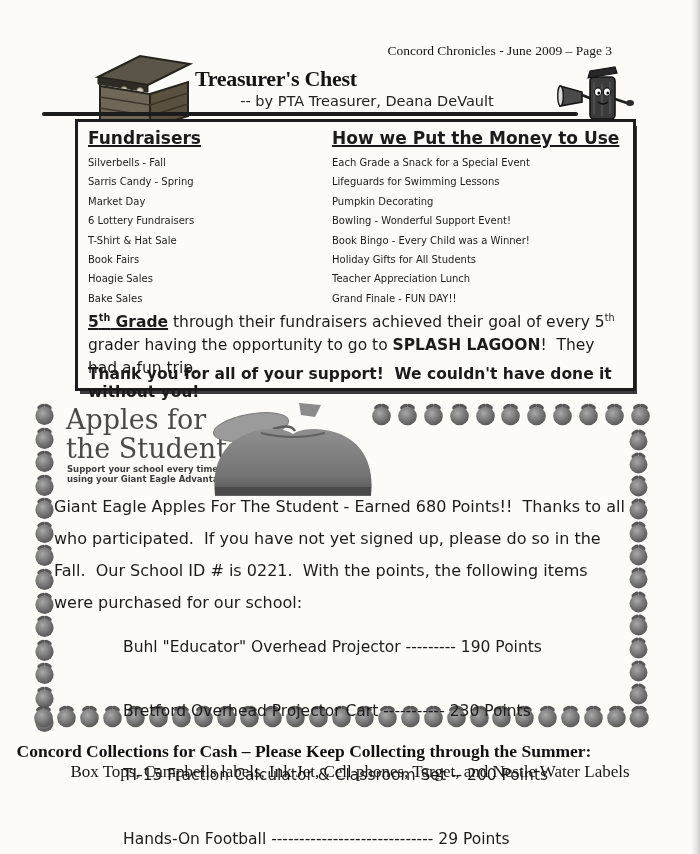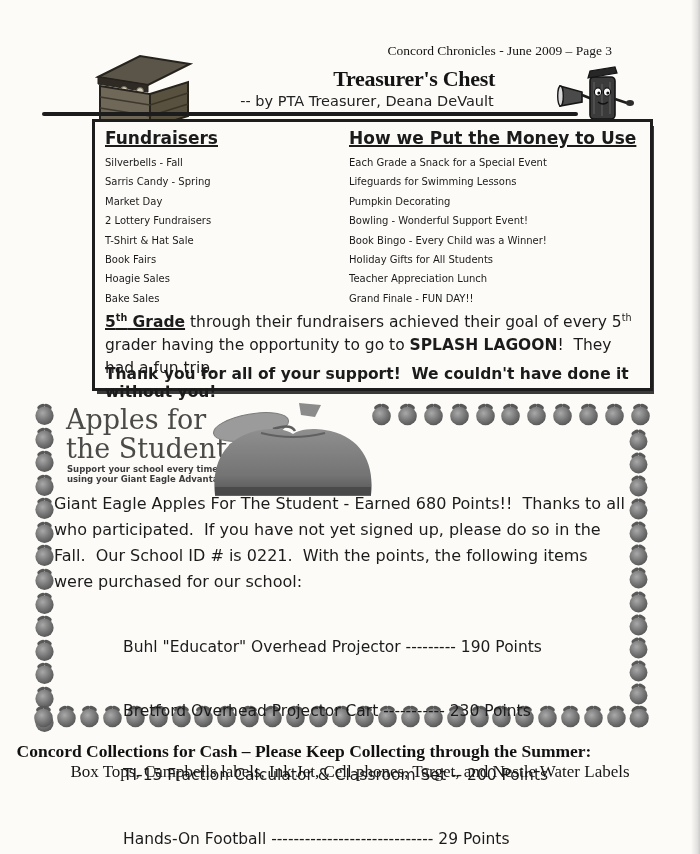--- a/index.html
+++ b/index.html
@@ -7,28 +7,28 @@
   .page{position:relative;width:700px;height:854px;background:#fcfbf8;overflow:hidden;
         font-family:"DejaVu Sans",sans-serif;color:#1b1b1b;}
   .abs{position:absolute;}
 
   
   .scan-edge{right:0;top:0;width:9px;height:100%;
     background:linear-gradient(to right,rgba(130,130,130,0) 0%,rgba(130,130,130,.22) 70%,rgba(90,90,90,.30) 100%);}
 
   .hdr{top:43px;right:88px;font-family:"Liberation Serif",serif;font-size:13.5px;color:#151515;}
 
-  .title{top:66px;left:195px;width:300px;text-align:right;font-family:"Liberation Serif",serif;
+  .title{top:66px;left:195px;width:300px;text-align:left;font-family:"Liberation Serif",serif;
          font-weight:bold;font-size:22px;letter-spacing:-.3px;color:#141414;}
   .byline{top:93px;left:212px;width:310px;text-align:center;
           font-size:14.5px;color:#222;}
   .rule{top:112px;left:42px;width:536px;height:4px;background:#1c1c1c;border-radius:2px;}
 
   .tbox{top:119px;left:75px;width:561px;height:272px;border:3px solid #1d1d1d;
-        box-shadow:3px 5px 0 -2px #3a3a3a;box-sizing:border-box;background:#fcfbf8;margin-left:17px;}
+        box-shadow:3px 5px 0 -2px #3a3a3a;box-sizing:border-box;background:#fcfbf8;}
   .colhead{font-size:17px;font-weight:bold;text-decoration:underline;text-decoration-thickness:2px;}
   .plainlist{list-style:none;margin:5px 0 0 0;padding:0;font-size:10px;line-height:19.4px;}
   .col-left{left:10px;top:6px;}
   .col-right{left:254px;top:6px;}
   .gradep{left:10px;top:189px;width:540px;font-size:15.5px;line-height:23px;white-space:pre-wrap;}
   .bu{font-weight:bold;text-decoration:underline;text-decoration-thickness:2px;}
   .b{font-weight:bold;text-align:right;}
   .thanks{left:10px;top:243px;width:540px;font-size:15.5px;font-weight:bold;white-space:pre-wrap;}
   sup{font-size:.62em;line-height:0;}
 
@@ -39,21 +39,21 @@
   .row-top{left:370px;top:402px;width:282px;height:24px;}
   .col-l{left:32px;top:402px;width:24px;height:330px;}
   .col-r{left:626px;top:428px;width:24px;height:300px;}
   .row-bottom{left:32px;top:704px;width:619px;height:24px;}
 
   .logo1{left:66px;top:404px;font-family:"DejaVu Serif",serif;font-size:27px;color:#4a4a48;}
   .logo2{left:66px;top:433px;font-family:"DejaVu Serif",serif;font-size:27px;color:#4a4a48;}
   .tagline{left:67px;top:464px;font-size:8.5px;font-weight:bold;color:#3c3c3c;line-height:10px;width:200px;}
   .bigapple{left:203px;top:403px;}
 
-  .apar{left:54px;top:491px;width:574px;font-size:16px;line-height:26px;white-space:pre-wrap;}
+  .apar{left:54px;top:491px;width:574px;font-size:16px;line-height:32px;white-space:pre-wrap;}
   .plist{left:123px;top:594px;width:460px;font-size:15.5px;line-height:21.4px;white-space:pre-wrap;}
 
   .coll1{top:741px;left:0;width:608px;text-align:center;font-family:"Liberation Serif",serif;
          font-weight:bold;font-size:17.5px;color:#111;}
   .coll2{top:762px;left:0;width:700px;text-align:center;font-family:"Liberation Serif",serif;
          font-size:17px;color:#161616;}
 </style>
 </head>
 <body>
 
@@ -126,21 +126,21 @@
     <ellipse cx="56" cy="72" rx="8.5" ry="4" fill="#cfcfcf" stroke="#111" stroke-width="1.5"></ellipse>
   </svg>
 
   <div class="abs tbox">
     <div class="abs col-left">
       <div class="colhead">Fundraisers</div>
       <ul class="plainlist">
         <li>Silverbells - Fall</li>
         <li>Sarris Candy - Spring</li>
         <li>Market Day</li>
-        <li>2 Lottery Fundraisers</li>
+        <li>6 Lottery Fundraisers</li>
         <li>T-Shirt &amp; Hat Sale</li>
         <li>Book Fairs</li>
         <li>Hoagie Sales</li>
         <li>Bake Sales</li>
       </ul>
     </div>
     <div class="abs col-right">
       <div class="colhead">How we Put the Money to Use</div>
       <ul class="plainlist">
         <li>Each Grade a Snack for a Special Event</li>

